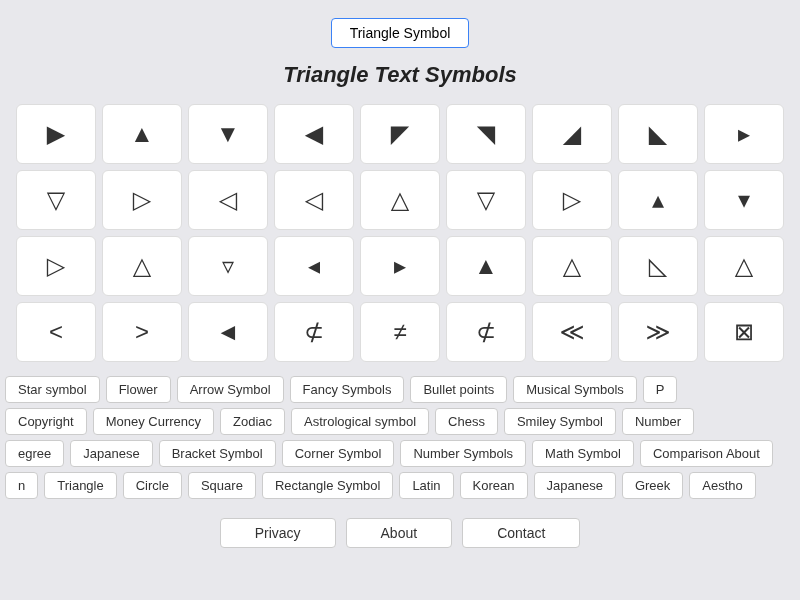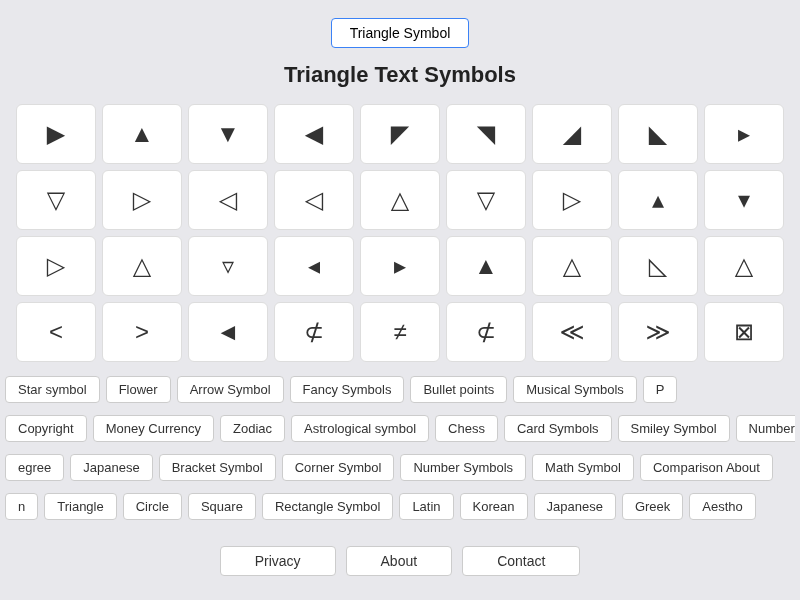--- a/index.html
+++ b/index.html
@@ -20,20 +20,21 @@
       font-size: 14px;
       cursor: pointer;
       margin-bottom: 14px;
       margin-top: 8px;
     }
     .page-title {
       font-size: 22px;
       font-weight: bold;
       color: #222;
       margin-bottom: 16px;
+      font-style: italic;
     }
     .symbols-grid {
       display: grid;
       grid-template-columns: repeat(9, 80px);
       gap: 6px;
       margin-bottom: 14px;
     }
     .symbol-cell {
       background: white;
       border: 1px solid #ddd;
@@ -46,21 +47,21 @@
       font-size: 24px;
       cursor: pointer;
       color: #333;
     }
     .nav-row {
       width: 790px;
       display: flex;
       flex-wrap: nowrap;
       overflow: hidden;
       gap: 6px;
-      margin-bottom: 12px;
+      margin-bottom: 5px;
     }
     .nav-tag {
       background: white;
       border: 1px solid #ccc;
       border-radius: 4px;
       padding: 5px 12px;
       font-size: 13px;
       cursor: pointer;
       white-space: nowrap;
       color: #333;
@@ -140,21 +141,20 @@
   <span class="nav-tag">Musical Symbols</span>
   <span class="nav-tag">P</span>
 </div>
 
 <div class="nav-row">
   <span class="nav-tag">Copyright</span>
   <span class="nav-tag">Money Currency</span>
   <span class="nav-tag">Zodiac</span>
   <span class="nav-tag">Astrological symbol</span>
   <span class="nav-tag">Chess</span>
-  <span class="nav-tag">Card Symbols</span>
   <span class="nav-tag">Smiley Symbol</span>
   <span class="nav-tag">Number</span>
 </div>
 
 <div class="nav-row">
   <span class="nav-tag">egree</span>
   <span class="nav-tag">Japanese</span>
   <span class="nav-tag">Bracket Symbol</span>
   <span class="nav-tag">Corner Symbol</span>
   <span class="nav-tag">Number Symbols</span>

